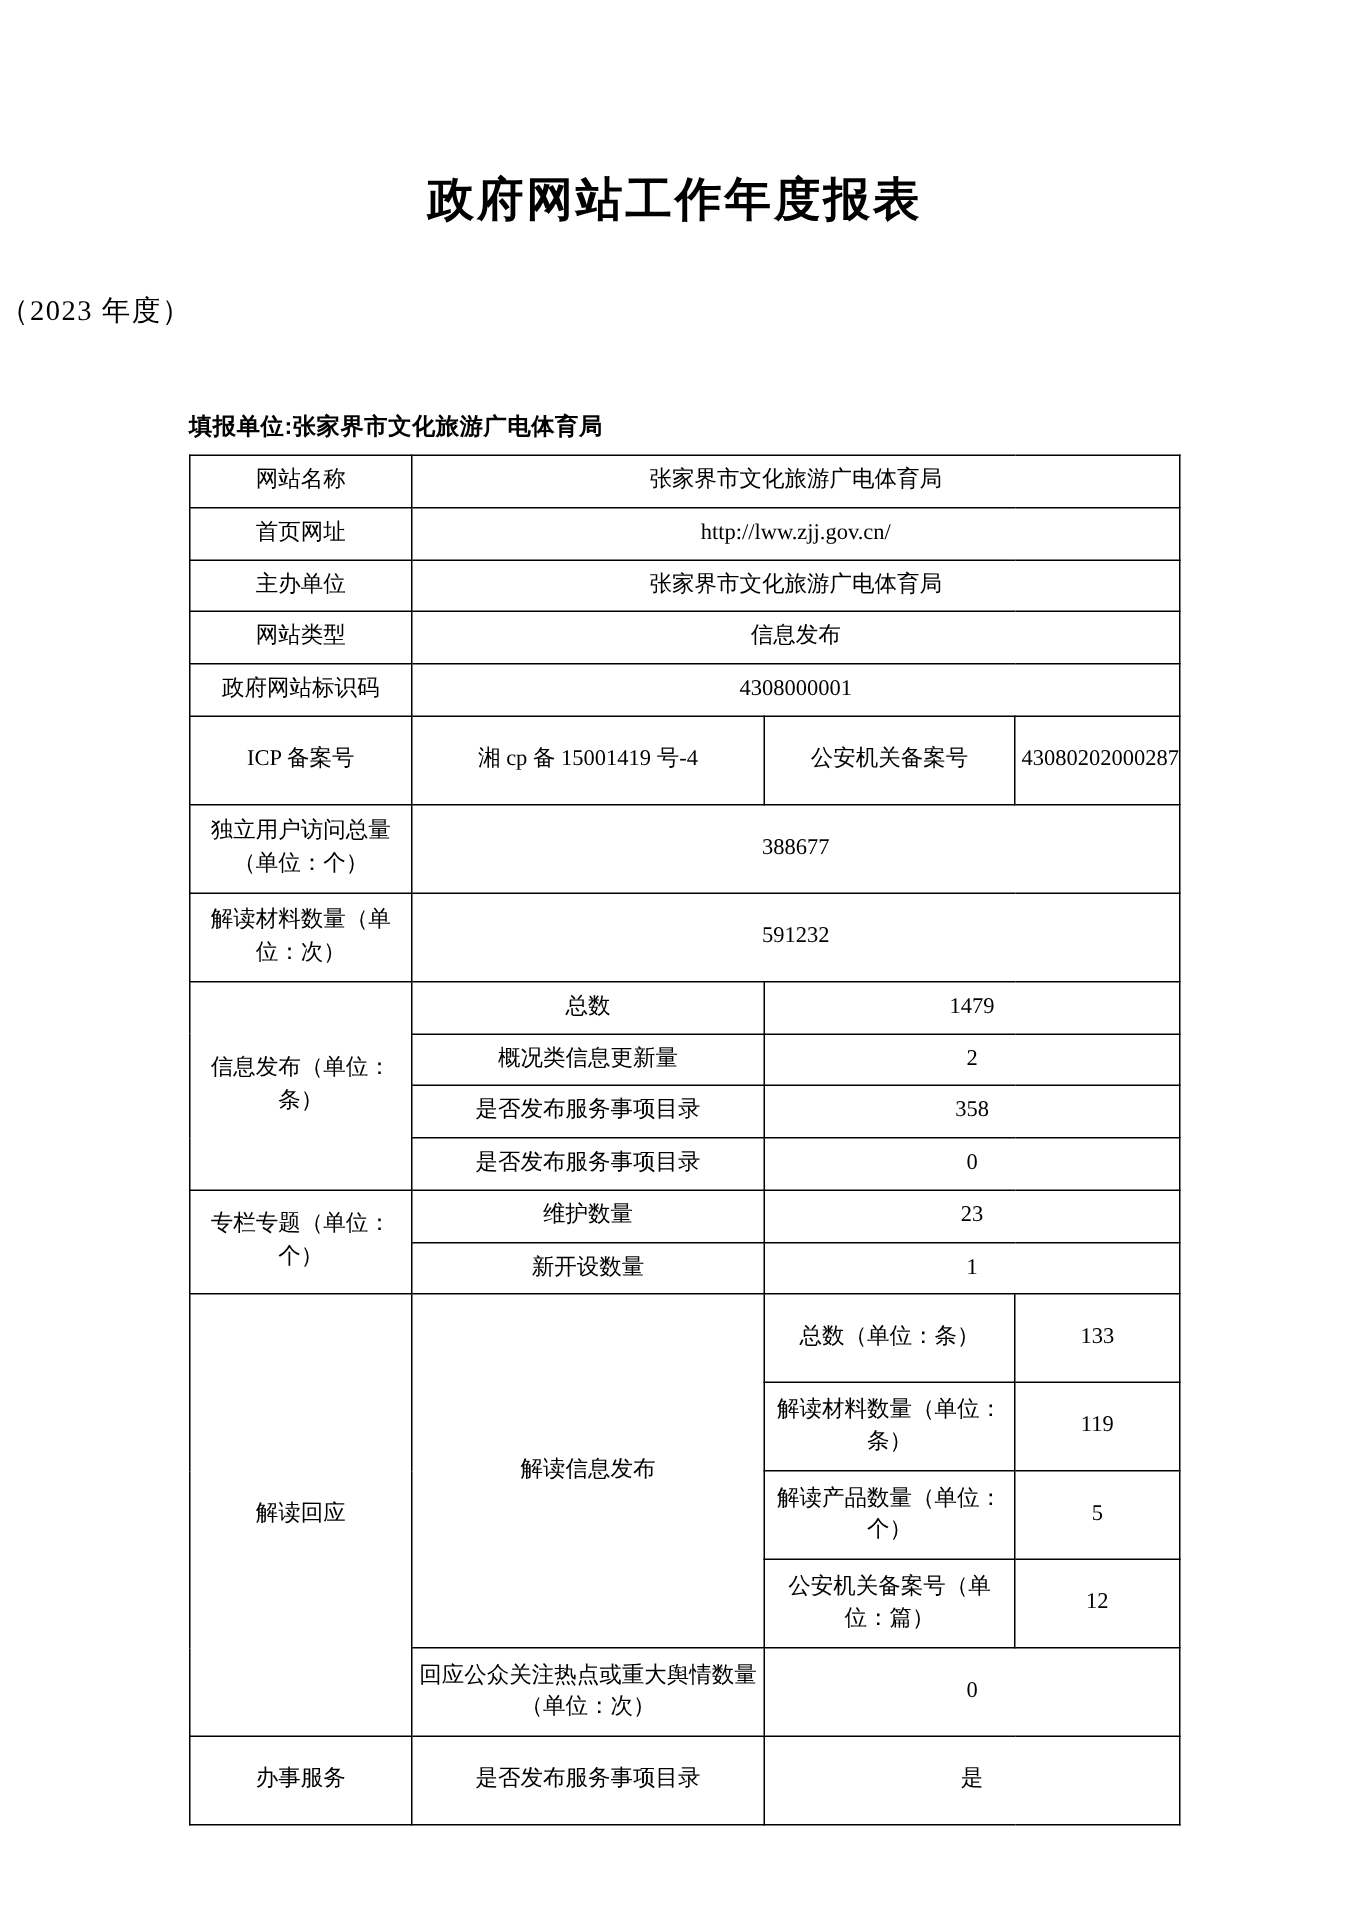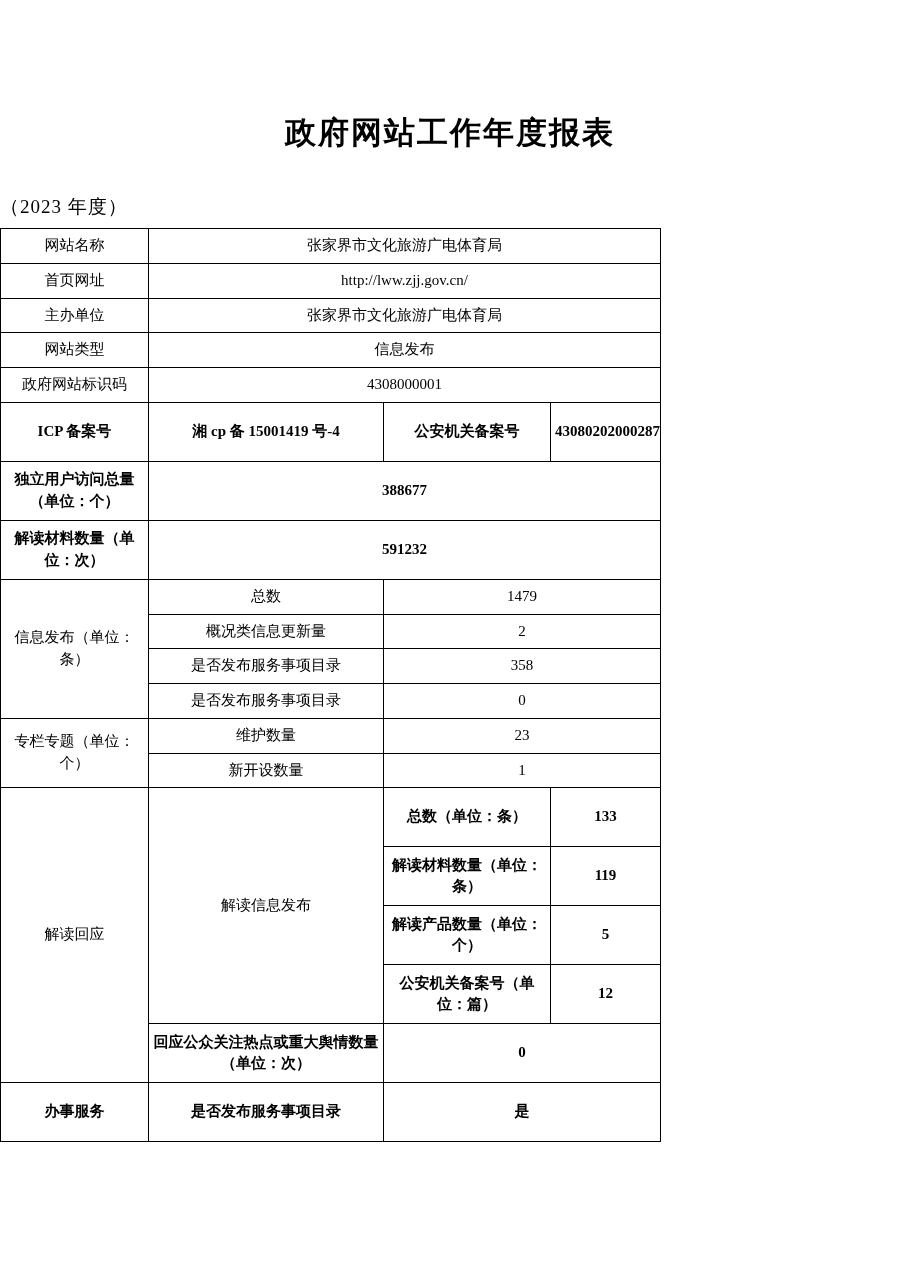--- a/index.html
+++ b/index.html
@@ -38,42 +38,44 @@
   .filler-line {
     font-family: "Liberation Sans", sans-serif;
     font-weight: bold;
     font-size: 15.5px;
     margin-top: 54px;
     margin-left: 126px;
     letter-spacing: 0.4px;
   }
   table.report {
     border-collapse: collapse;
+    margin-left: 126px;
     margin-top: 8px;
     width: 660px;
     table-layout: fixed;
   }
   table.report td {
     border: 1px solid #000000;
     text-align: center;
     vertical-align: middle;
     font-size: 15px;
     padding: 6px 4px;
     line-height: 1.45;
   }
   .h-row td { height: 20px; }
-  .tall { height: 46px; font-weight: bold; }
+  .tall { height: 46px; }
 </style>
 </head>
 <body>
 
 <div class="page">
 
   <div class="doc-title">政府网站工作年度报表</div>
   <div class="doc-subtitle">（2023 年度）</div>
+  <div class="filler-line">填报单位:张家界市文化旅游广电体育局</div>
 
   <table class="report">
     <colgroup>
       <col style="width:148px">
       <col style="width:235px">
       <col style="width:167px">
       <col style="width:110px">
     </colgroup>
     <tbody>
       <tr class="h-row">

